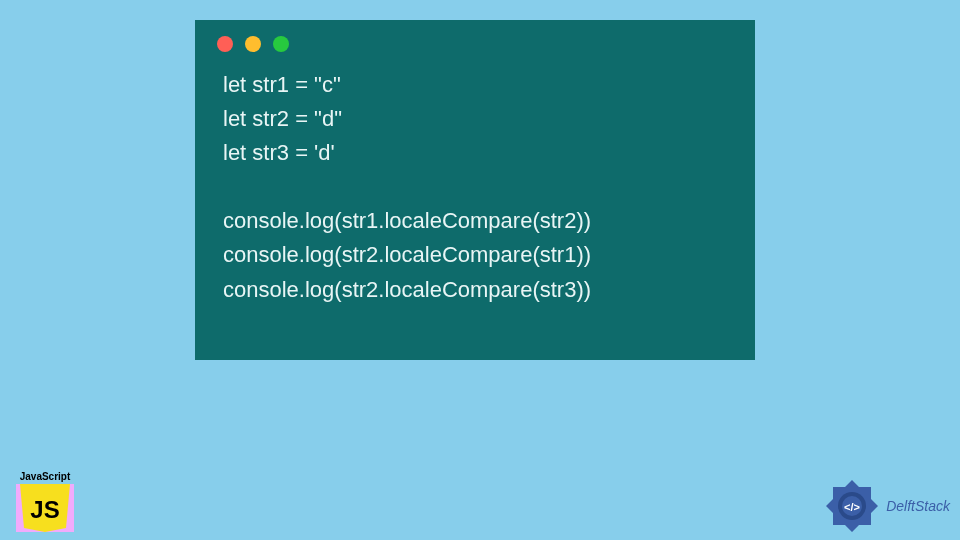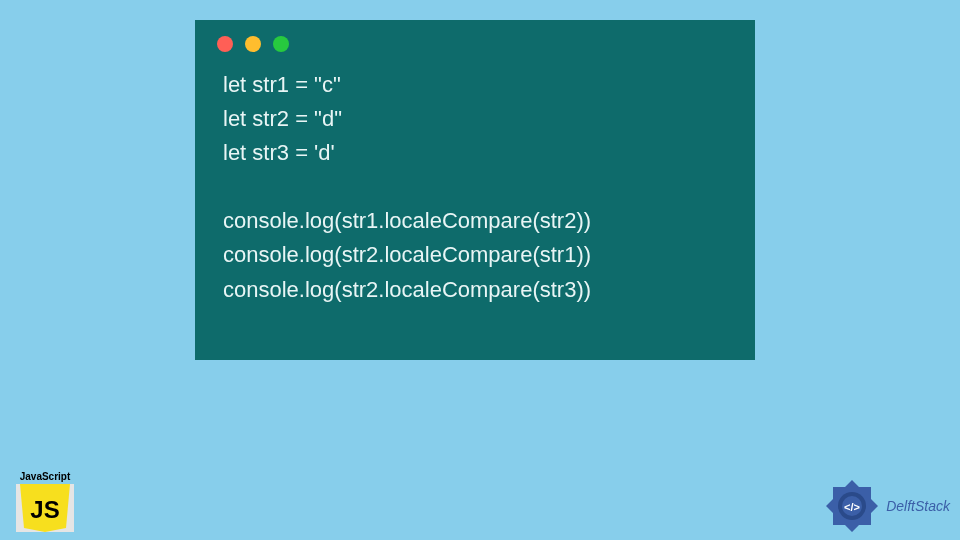--- a/index.html
+++ b/index.html
@@ -49,21 +49,21 @@
   .js-label {
     font-size: 10px;
     font-weight: bold;
     color: #000;
     text-align: center;
     margin-bottom: 2px;
   }
   .js-logo {
     width: 58px;
     height: 48px;
-    background: #e5e5e5;
+    background: #f0abfc;
     margin: 0 auto;
     position: relative;
   }
   .js-logo svg { position: absolute; inset: 0; }
   .brand {
     position: absolute;
     right: 10px;
     bottom: 6px;
     display: flex;
     align-items: center;

